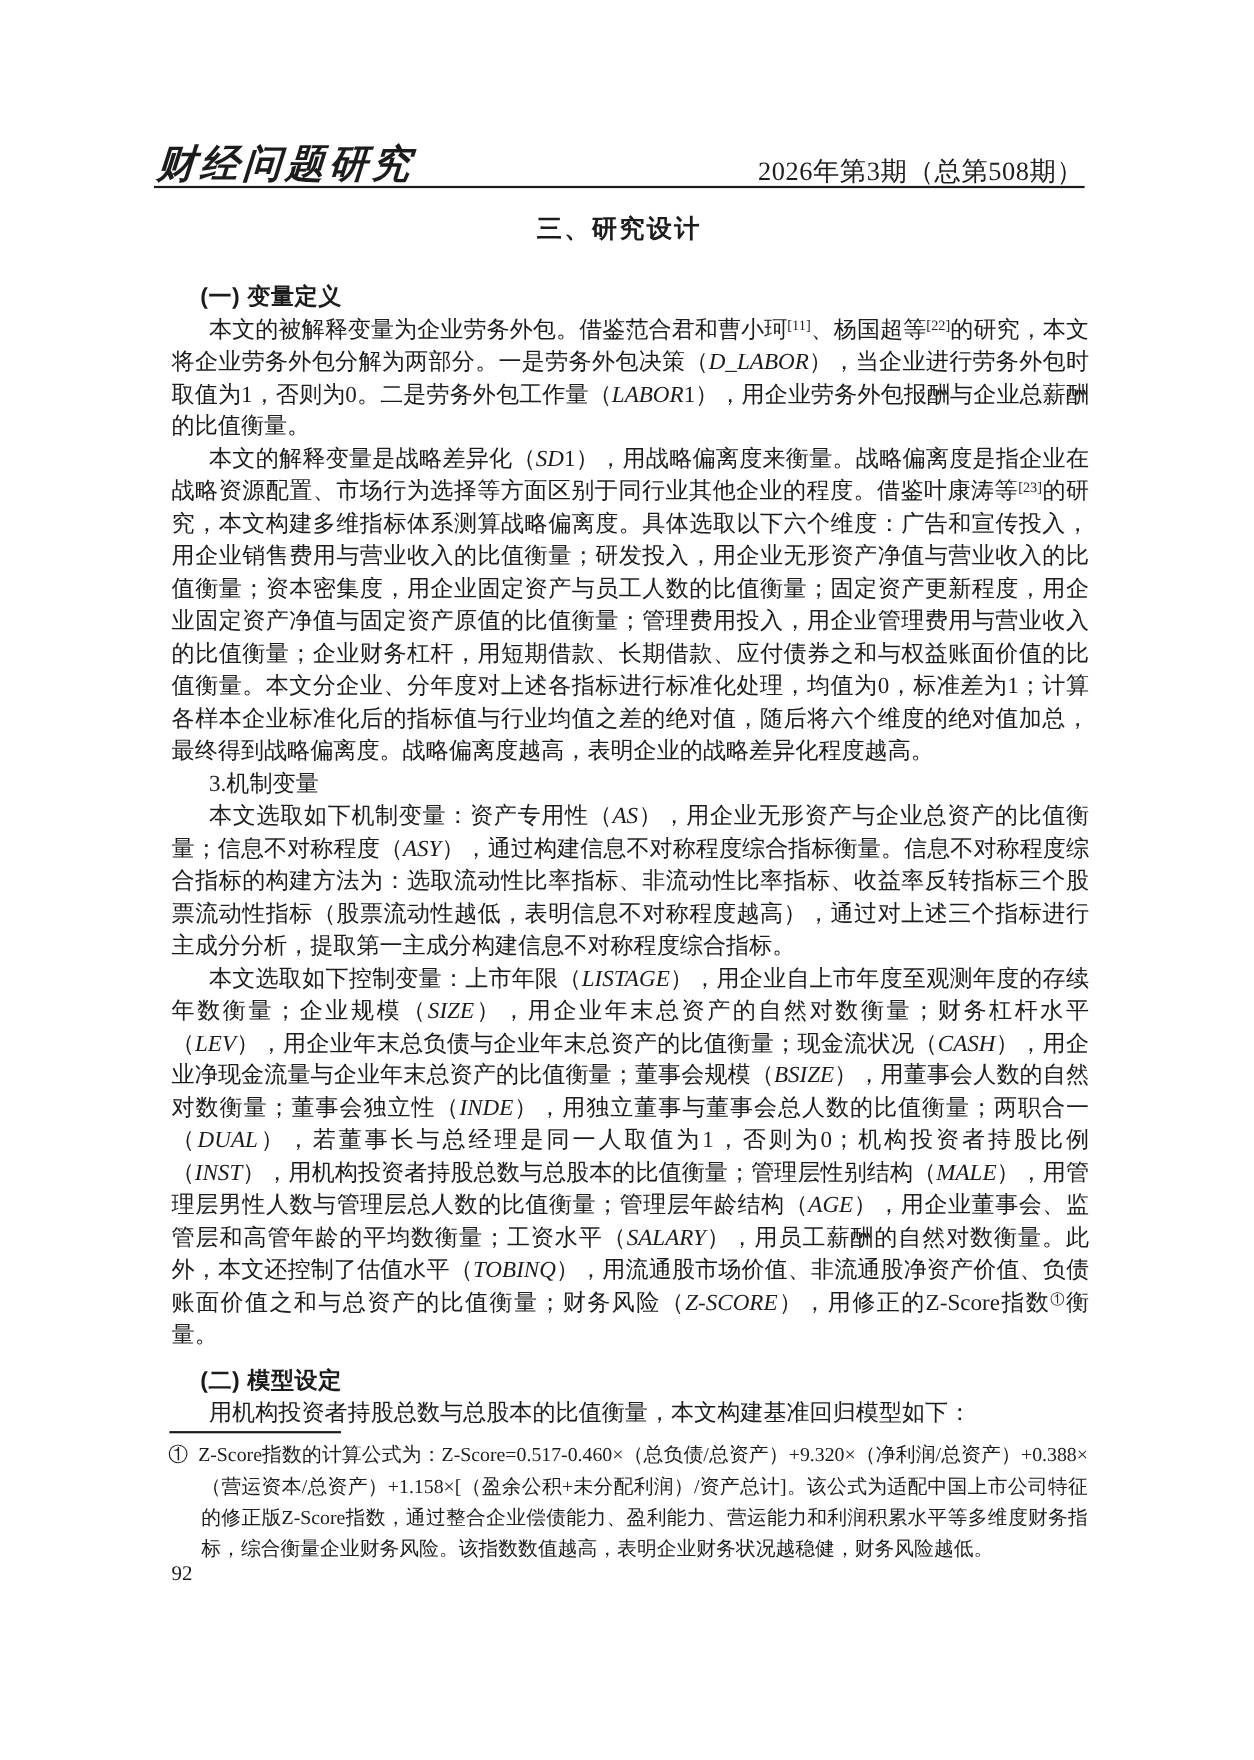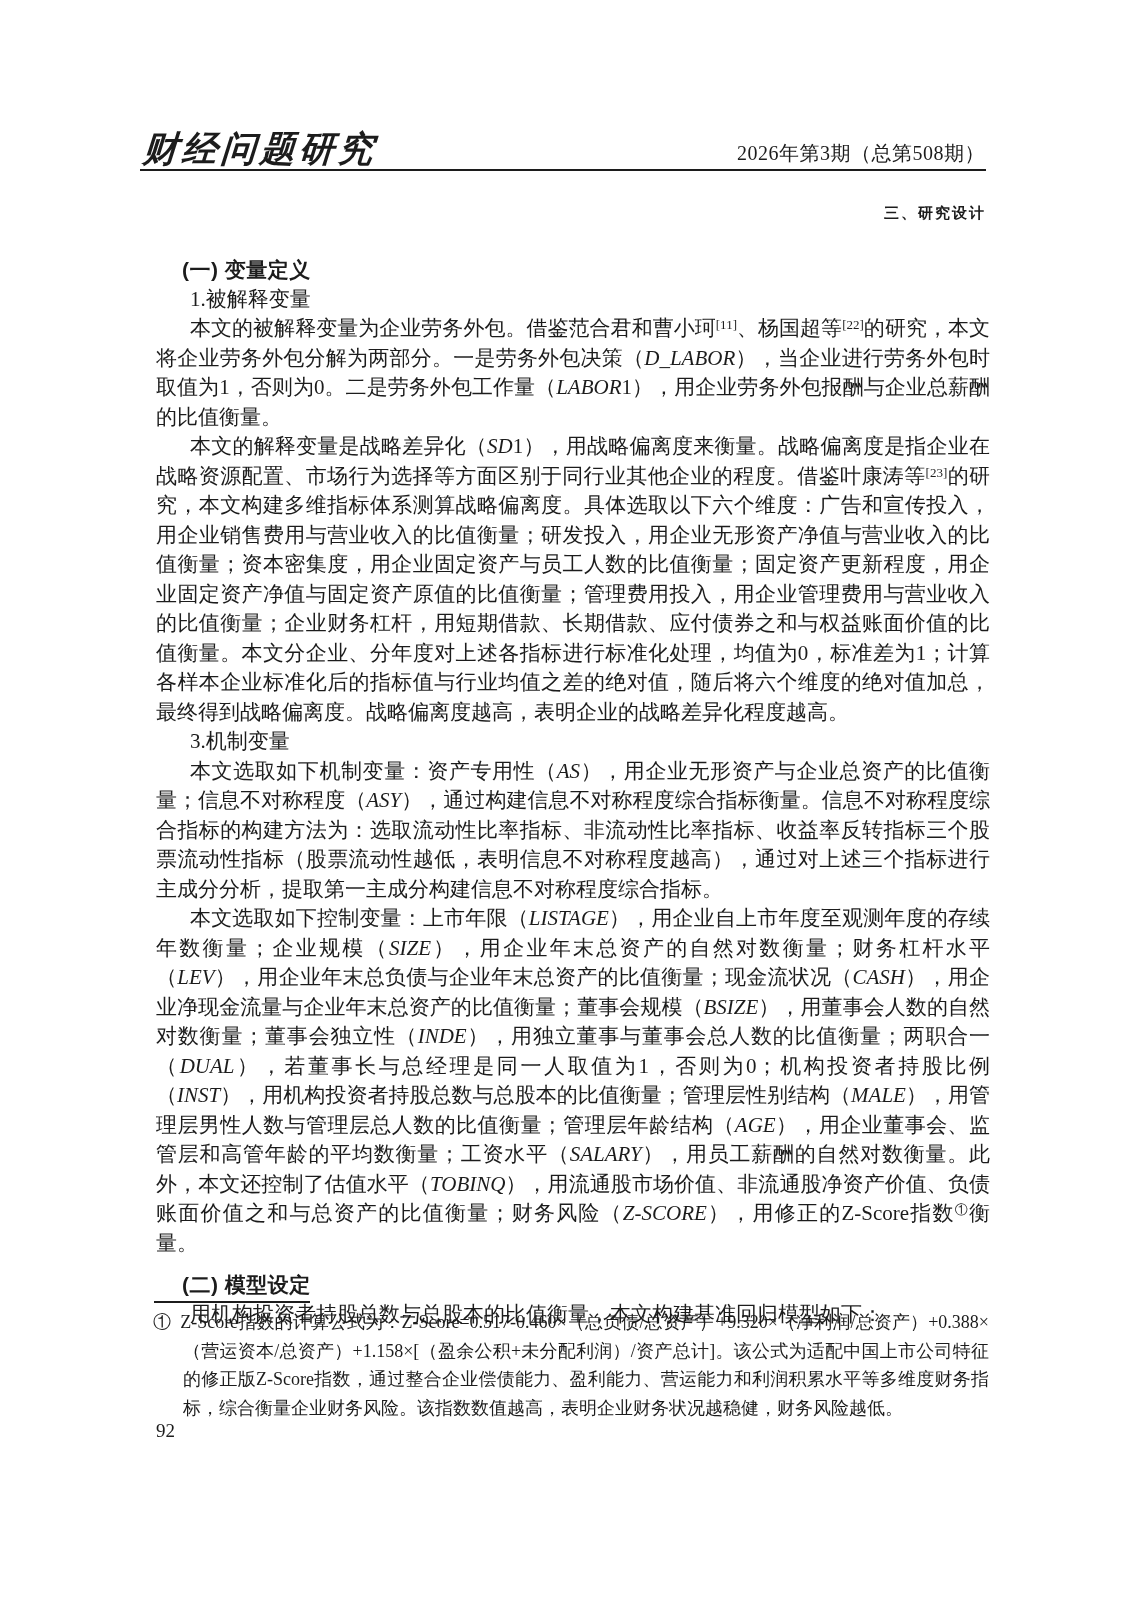--- a/index.html
+++ b/index.html
@@ -15,34 +15,34 @@
   
   .header-logo{
     position:absolute;left:143px;top:126px;
     font-size:35px;font-weight:900;font-style:italic;
     letter-spacing:4px;
     transform:skewX(-4deg) scaleY(1.02);
     white-space:nowrap;
   }
   .header-issue{
     position:absolute;right:155px;top:140px;
-    font-size:20px;letter-spacing:.5px;
+    font-size:24px;letter-spacing:.5px;
     white-space:nowrap;
   }
   .header-rule{
     position:absolute;left:140px;top:169px;
     width:846px;height:0;
     border-top:2px solid #1c1c1c;
   }
   
   .article-title{
-    position:absolute;left:140px;top:204px;width:846px;
-    text-align:right;
+    position:absolute;left:140px;top:192px;width:846px;
+    text-align:center;
     font-family:"Liberation Sans","DejaVu Sans",sans-serif;
-    font-size:15px;font-weight:bold;letter-spacing:2px;
+    font-size:23px;font-weight:bold;letter-spacing:2px;
   }
   
   .article-body{
     position:absolute;left:156px;top:243px;width:834px;
     font-size:21px;line-height:29.5px;
     text-align:justify;
   }
   .article-body .heading{
     font-family:"Liberation Sans","DejaVu Sans",sans-serif;
     font-weight:bold;
@@ -93,21 +93,20 @@
 <div class="page">
 
   <div class="header-logo">财经问题研究</div>
   <div class="header-issue">2026年第3期（总第508期）</div>
   <div class="header-rule"></div>
 
   <div class="article-title">三、研究设计</div>
 
   <div class="article-body">
       <div class="heading"><span>(一) 变量定义</span></div>
-      <div class="subheading"><span>1.被解释变量</span></div>
       <p class="paragraph"><span>本文的被解释变量为企业劳务外包。借鉴范合君和曹小珂</span><sup>[11]</sup><span>、杨国超等</span><sup>[22]</sup><span>的研究，本文将企业劳务外包分解为两部分。一是劳务外包决策（</span><i>D_LABOR</i><span>），当企业进行劳务外包时取值为1，否则为0。二是劳务外包工作量（</span><i>LABOR</i><span>1），用企业劳务外包报酬与企业总薪酬的比值衡量。</span></p>
       <p class="paragraph"><span>本文的解释变量是战略差异化（</span><i>SD</i><span>1），用战略偏离度来衡量。战略偏离度是指企业在战略资源配置、市场行为选择等方面区别于同行业其他企业的程度。借鉴叶康涛等</span><sup>[23]</sup><span>的研究，本文构建多维指标体系测算战略偏离度。具体选取以下六个维度：广告和宣传投入，用企业销售费用与营业收入的比值衡量；研发投入，用企业无形资产净值与营业收入的比值衡量；资本密集度，用企业固定资产与员工人数的比值衡量；固定资产更新程度，用企业固定资产净值与固定资产原值的比值衡量；管理费用投入，用企业管理费用与营业收入的比值衡量；企业财务杠杆，用短期借款、长期借款、应付债券之和与权益账面价值的比值衡量。本文分企业、分年度对上述各指标进行标准化处理，均值为0，标准差为1；计算各样本企业标准化后的指标值与行业均值之差的绝对值，随后将六个维度的绝对值加总，最终得到战略偏离度。战略偏离度越高，表明企业的战略差异化程度越高。</span></p>
       <div class="subheading"><span>3.机制变量</span></div>
       <p class="paragraph"><span>本文选取如下机制变量：资产专用性（</span><i>AS</i><span>），用企业无形资产与企业总资产的比值衡量；信息不对称程度（</span><i>ASY</i><span>），通过构建信息不对称程度综合指标衡量。信息不对称程度综合指标的构建方法为：选取流动性比率指标、非流动性比率指标、收益率反转指标三个股票流动性指标（股票流动性越低，表明信息不对称程度越高），通过对上述三个指标进行主成分分析，提取第一主成分构建信息不对称程度综合指标。</span></p>
       <p class="paragraph"><span>本文选取如下控制变量：上市年限（</span><i>LISTAGE</i><span>），用企业自上市年度至观测年度的存续年数衡量；企业规模（</span><i>SIZE</i><span>），用企业年末总资产的自然对数衡量；财务杠杆水平（</span><i>LEV</i><span>），用企业年末总负债与企业年末总资产的比值衡量；现金流状况（</span><i>CASH</i><span>），用企业净现金流量与企业年末总资产的比值衡量；董事会规模（</span><i>BSIZE</i><span>），用董事会人数的自然对数衡量；董事会独立性（</span><i>INDE</i><span>），用独立董事与董事会总人数的比值衡量；两职合一（</span><i>DUAL</i><span>），若董事长与总经理是同一人取值为1，否则为0；机构投资者持股比例（</span><i>INST</i><span>），用机构投资者持股总数与总股本的比值衡量；管理层性别结构（</span><i>MALE</i><span>），用管理层男性人数与管理层总人数的比值衡量；管理层年龄结构（</span><i>AGE</i><span>），用企业董事会、监管层和高管年龄的平均数衡量；工资水平（</span><i>SALARY</i><span>），用员工薪酬的自然对数衡量。此外，本文还控制了估值水平（</span><i>TOBINQ</i><span>），用流通股市场价值、非流通股净资产价值、负债账面价值之和与总资产的比值衡量；财务风险（</span><i>Z-SCORE</i><span>），用修正的Z-Score指数</span><sup>①</sup><span>衡量。</span></p>
       <div class="heading"><span>(二) 模型设定</span></div>
       <p class="paragraph"><span>用机构投资者持股总数与总股本的比值衡量，本文构建基准回归模型如下：</span></p>
     </div>
 
   <div class="footnote-rule"></div>

